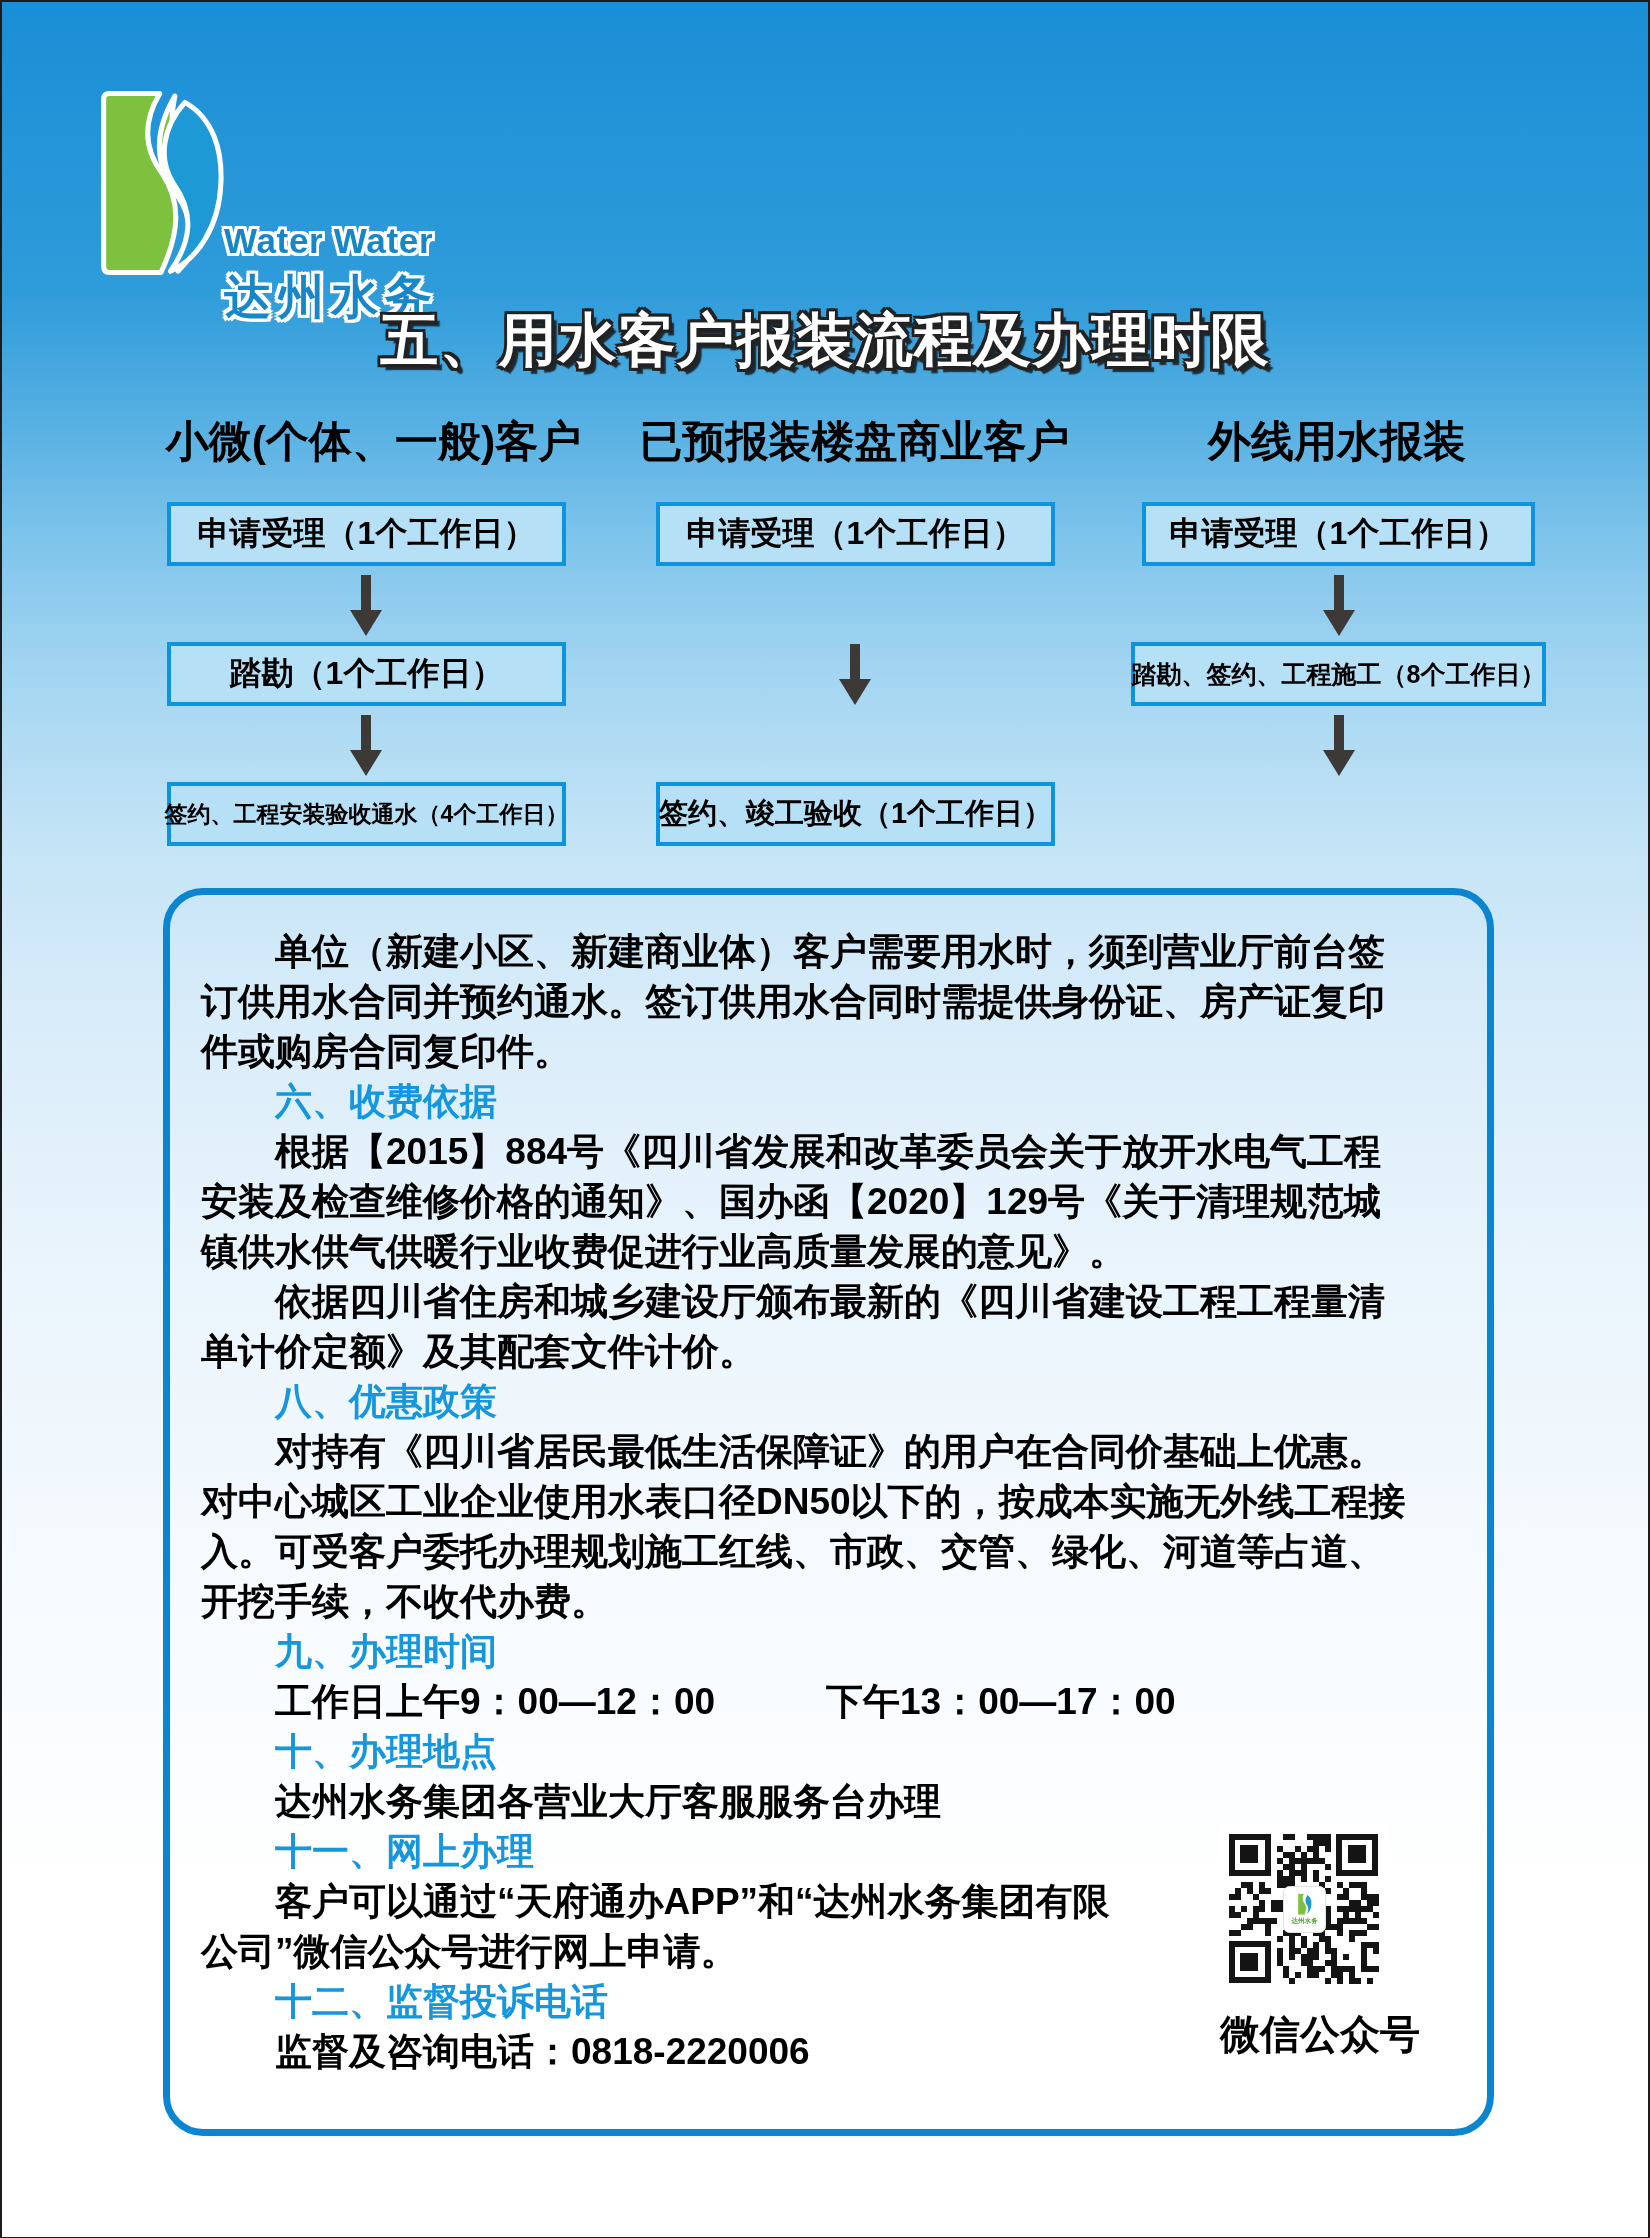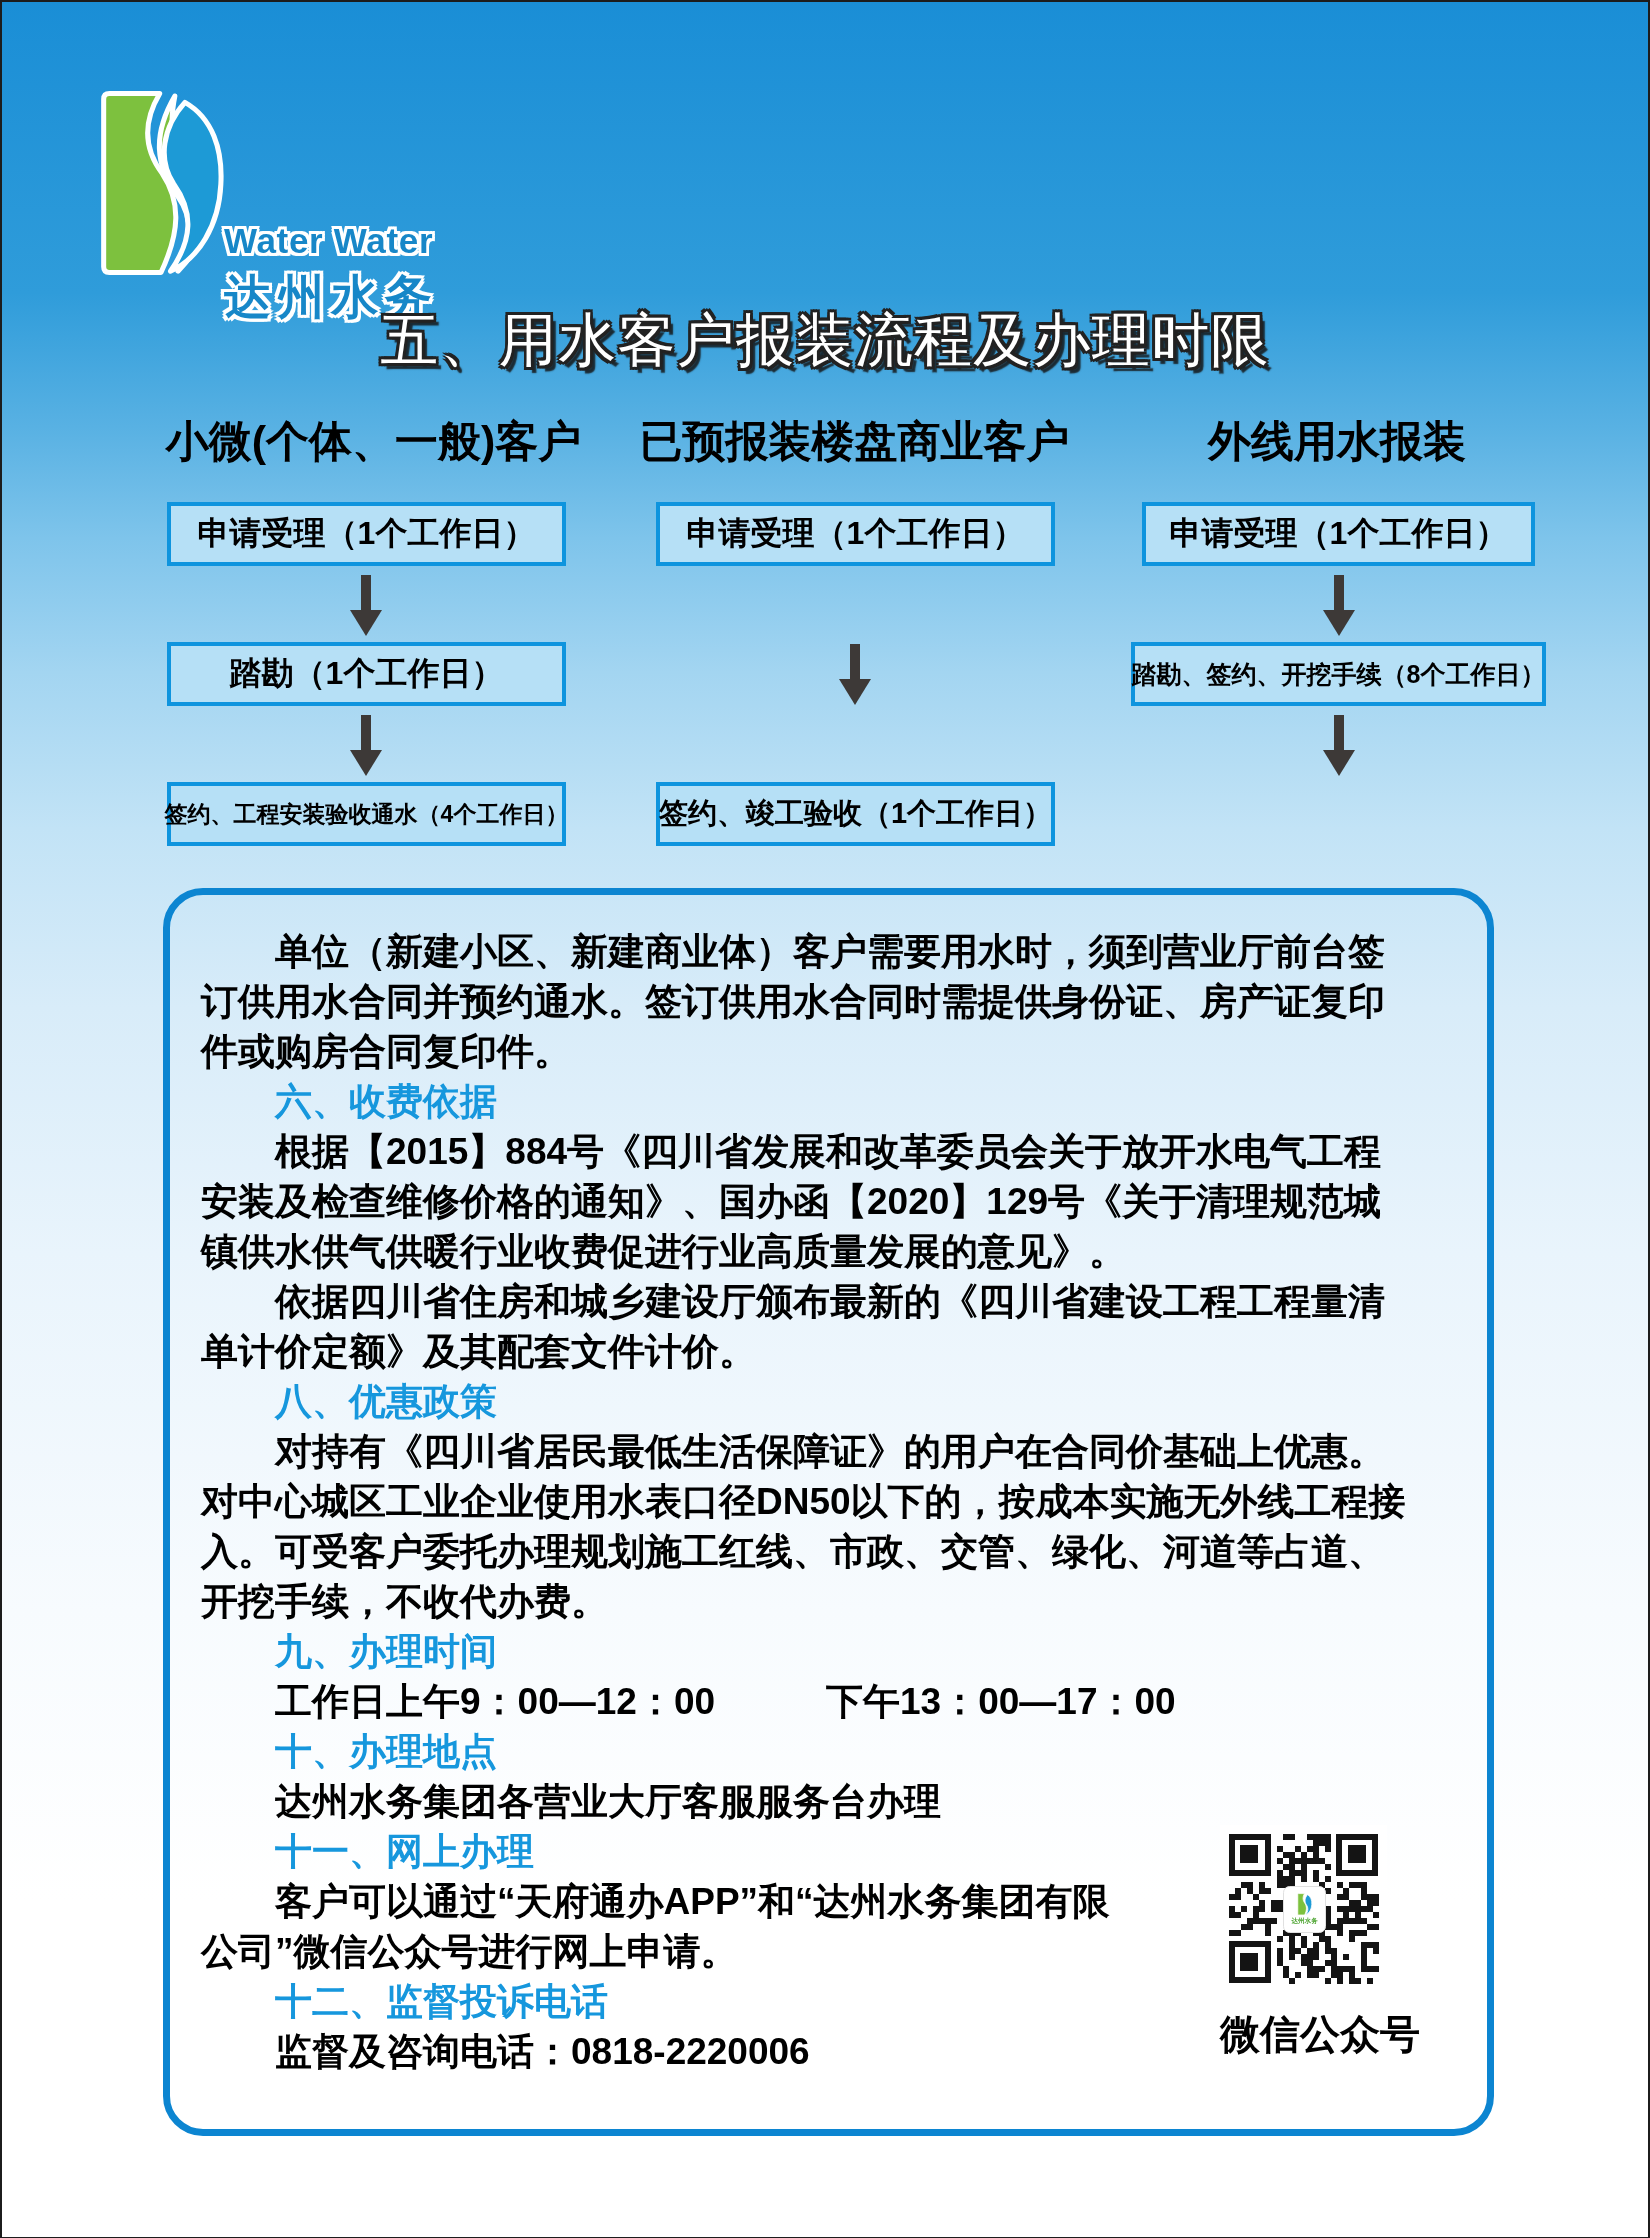--- a/index.html
+++ b/index.html
@@ -26,21 +26,21 @@
   }
   .logo-zh{
     position:absolute;left:126px;top:178px;
     font-size:47px;font-weight:bold;color:#1787c8;letter-spacing:6.6px;
     text-shadow:-3.3px -3.3px 0 #fff,3.3px -3.3px 0 #fff,-3.3px 3.3px 0 #fff,3.3px 3.3px 0 #fff,
                  0 -3.3px 0 #fff,0 3.3px 0 #fff,-3.3px 0 0 #fff,3.3px 0 0 #fff;
   }
   
   .title{
     position:absolute;left:0;top:300px;width:100%;
-    text-align:center;font-size:58px;font-weight:normal;color:#ffffff;
+    text-align:center;font-size:58px;font-weight:bold;color:#ffffff;
     letter-spacing:1.3px;
     text-shadow:
       -2.7px -2.7px 0 #222,2.7px -2.7px 0 #222,-2.7px 2.7px 0 #222,2.7px 2.7px 0 #222,
       0 -2.7px 0 #222,0 2.7px 0 #222,-2.7px 0 0 #222,2.7px 0 0 #222,
       5.3px 6px 1.3px rgba(20,20,20,.85);
   }
   
   .col-header{
     position:absolute;top:411px;height:47px;
     font-size:43px;font-weight:bold;color:#000;text-align:center;white-space:nowrap;
@@ -135,21 +135,21 @@
       <div class="shaft"></div>
       <div class="head"></div>
     </div>
   <div class="flow-box fs44" style="left:654px;top:780px;width:399px;">签约、竣工验收（1个工作日）</div>
 
   <div class="flow-box fs48" style="left:1140px;top:500px;width:393px;">申请受理（1个工作日）</div>
   <div class="arrow" style="left:1321px;top:573px;">
       <div class="shaft"></div>
       <div class="head"></div>
     </div>
-  <div class="flow-box fs38" style="left:1129px;top:640px;width:415px;">踏勘、签约、开挖手续（8个工作日）</div>
+  <div class="flow-box fs38" style="left:1129px;top:640px;width:415px;">踏勘、签约、工程施工（8个工作日）</div>
   <div class="arrow" style="left:1321px;top:713px;">
       <div class="shaft"></div>
       <div class="head"></div>
     </div>
 
   <div class="panel">
     <div class="panel-text">
       <p>单位（新建小区、新建商业体）客户需要用水时，须到营业厅前台签订供用水合同并预约通水。签订供用水合同时需提供身份证、房产证复印件或购房合同复印件。</p>
 
       <h3>六、收费依据</h3>

